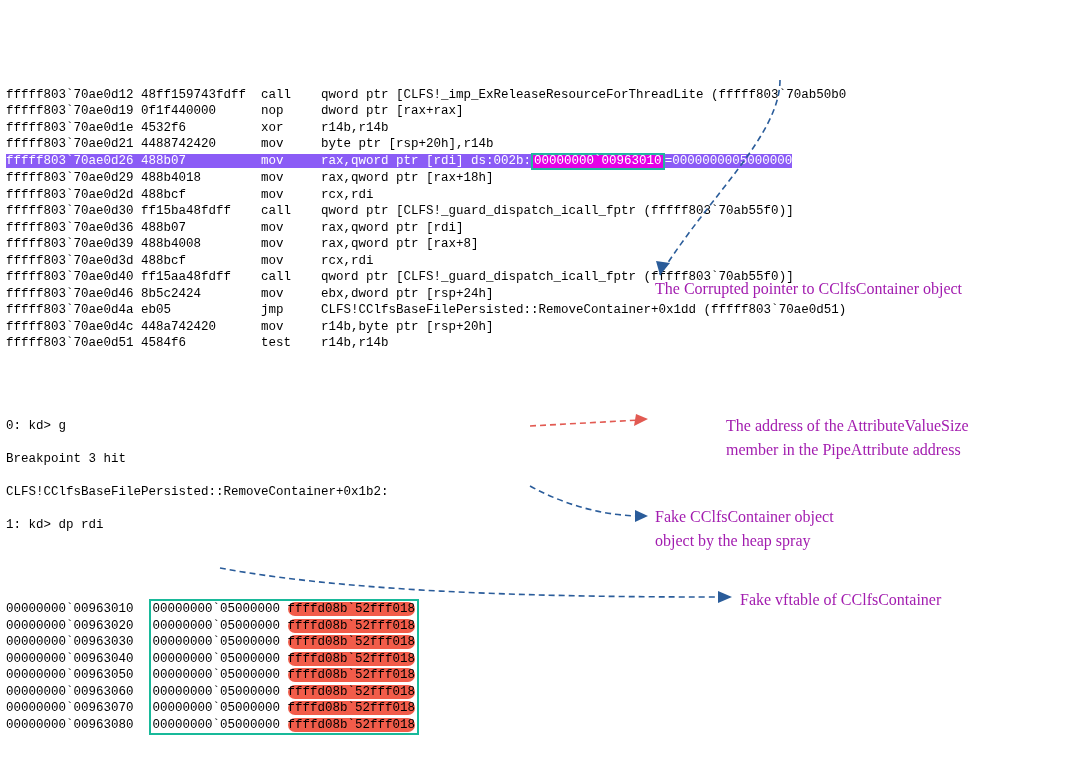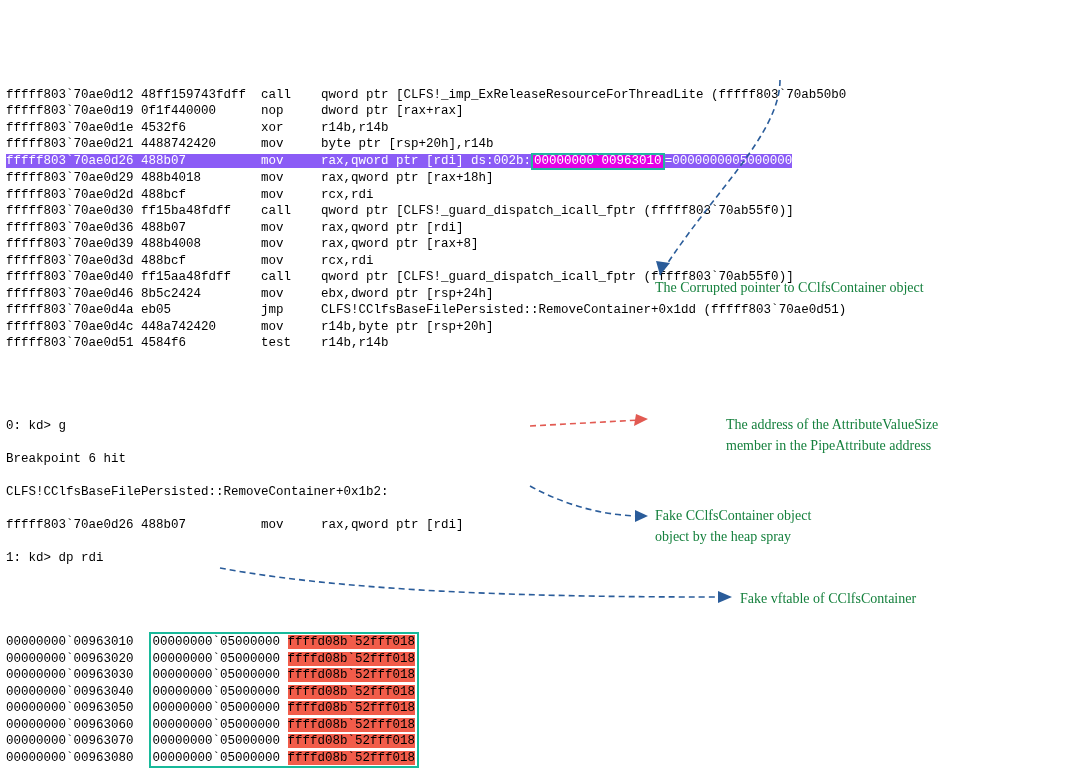--- a/index.html
+++ b/index.html
@@ -22,26 +22,27 @@
     border: 2px solid #22b69f;
     padding: 0 1px;
     background: #e600e6;
     color: #fff;
     display: inline-block;
     line-height: 1.1;
   }
   .hl-red {
     background: #f25c4a;
     color: #000;
+    border-radius: 7px;
   }
   .annot {
     position: absolute;
-    color: #15803d;
+    color: #a21caf;
     font-family: Georgia, "Times New Roman", serif;
-    font-size: 14px;
+    font-size: 16px;
     white-space: normal;
     line-height: 1.5;
   }
   svg.arrow {
     position: absolute;
     pointer-events: none;
     overflow: visible;
   }
   .arrow path {
     fill: none;
@@ -63,23 +64,22 @@
 <body>
 
 
 
 
 <div id="asm-block"><span class="line">fffff803`70ae0d12 48ff159743fdff  call    qword ptr [CLFS!_imp_ExReleaseResourceForThreadLite (fffff803`70ab50b0</span><span class="line">fffff803`70ae0d19 0f1f440000      nop     dword ptr [rax+rax]</span><span class="line">fffff803`70ae0d1e 4532f6          xor     r14b,r14b</span><span class="line">fffff803`70ae0d21 4488742420      mov     byte ptr [rsp+20h],r14b</span><span class="line"><span class="hl-magenta">fffff803`70ae0d26 488b07          mov     rax,qword ptr [rdi] ds:002b:</span><span class="hl-cyan-border">00000000`00963010</span><span class="hl-magenta">=0000000005000000</span></span><span class="line">fffff803`70ae0d29 488b4018        mov     rax,qword ptr [rax+18h]</span><span class="line">fffff803`70ae0d2d 488bcf          mov     rcx,rdi</span><span class="line">fffff803`70ae0d30 ff15ba48fdff    call    qword ptr [CLFS!_guard_dispatch_icall_fptr (fffff803`70ab55f0)]</span><span class="line">fffff803`70ae0d36 488b07          mov     rax,qword ptr [rdi]</span><span class="line">fffff803`70ae0d39 488b4008        mov     rax,qword ptr [rax+8]</span><span class="line">fffff803`70ae0d3d 488bcf          mov     rcx,rdi</span><span class="line">fffff803`70ae0d40 ff15aa48fdff    call    qword ptr [CLFS!_guard_dispatch_icall_fptr (fffff803`70ab55f0)]</span><span class="line">fffff803`70ae0d46 8b5c2424        mov     ebx,dword ptr [rsp+24h]</span><span class="line">fffff803`70ae0d4a eb05            jmp     CLFS!CClfsBaseFilePersisted::RemoveContainer+0x1dd (fffff803`70ae0d51)</span><span class="line">fffff803`70ae0d4c 448a742420      mov     r14b,byte ptr [rsp+20h]</span><span class="line">fffff803`70ae0d51 4584f6          test    r14b,r14b</span></div>
 
 
 <div>
 <span class="line">0: kd&gt; g</span>
-<span class="line">Breakpoint 6 hit</span>
+<span class="line">Breakpoint 3 hit</span>
 <span class="line">CLFS!CClfsBaseFilePersisted::RemoveContainer+0x1b2:</span>
-<span class="line" id="dbg-line2">fffff803`70ae0d26 488b07          mov     rax,qword ptr [rdi]</span>
 <span class="line">1: kd&gt; dp rdi</span>
 </div>
 
 
 <div id="dp-block" style="position:relative;"><span class="line">00000000`00963010  <span style="border-top: 2px solid rgb(24, 185, 154); border-left: 2px solid rgb(24, 185, 154); border-right: 2px solid rgb(24, 185, 154); padding: 0px 2px; display: inline-block; line-height: 1.32;"><span>00000000`05000000 </span><span class="hl-red">ffffd08b`52fff018</span></span></span><span class="line">00000000`00963020  <span style="border-left: 2px solid rgb(24, 185, 154); border-right: 2px solid rgb(24, 185, 154); padding: 0px 2px; display: inline-block; line-height: 1.32;"><span>00000000`05000000 </span><span class="hl-red">ffffd08b`52fff018</span></span></span><span class="line">00000000`00963030  <span style="border-left: 2px solid rgb(24, 185, 154); border-right: 2px solid rgb(24, 185, 154); padding: 0px 2px; display: inline-block; line-height: 1.32;"><span>00000000`05000000 </span><span class="hl-red">ffffd08b`52fff018</span></span></span><span class="line">00000000`00963040  <span style="border-left: 2px solid rgb(24, 185, 154); border-right: 2px solid rgb(24, 185, 154); padding: 0px 2px; display: inline-block; line-height: 1.32;"><span>00000000`05000000 </span><span class="hl-red">ffffd08b`52fff018</span></span></span><span class="line">00000000`00963050  <span style="border-left: 2px solid rgb(24, 185, 154); border-right: 2px solid rgb(24, 185, 154); padding: 0px 2px; display: inline-block; line-height: 1.32;"><span>00000000`05000000 </span><span class="hl-red">ffffd08b`52fff018</span></span></span><span class="line">00000000`00963060  <span style="border-left: 2px solid rgb(24, 185, 154); border-right: 2px solid rgb(24, 185, 154); padding: 0px 2px; display: inline-block; line-height: 1.32;"><span>00000000`05000000 </span><span class="hl-red">ffffd08b`52fff018</span></span></span><span class="line">00000000`00963070  <span style="border-left: 2px solid rgb(24, 185, 154); border-right: 2px solid rgb(24, 185, 154); padding: 0px 2px; display: inline-block; line-height: 1.32;"><span>00000000`05000000 </span><span class="hl-red">ffffd08b`52fff018</span></span></span><span class="line">00000000`00963080  <span style="border-bottom: 2px solid rgb(24, 185, 154); border-left: 2px solid rgb(24, 185, 154); border-right: 2px solid rgb(24, 185, 154); padding: 0px 2px; display: inline-block; line-height: 1.32;"><span>00000000`05000000 </span><span class="hl-red">ffffd08b`52fff018</span></span></span></div>
 
 
 
 
 

